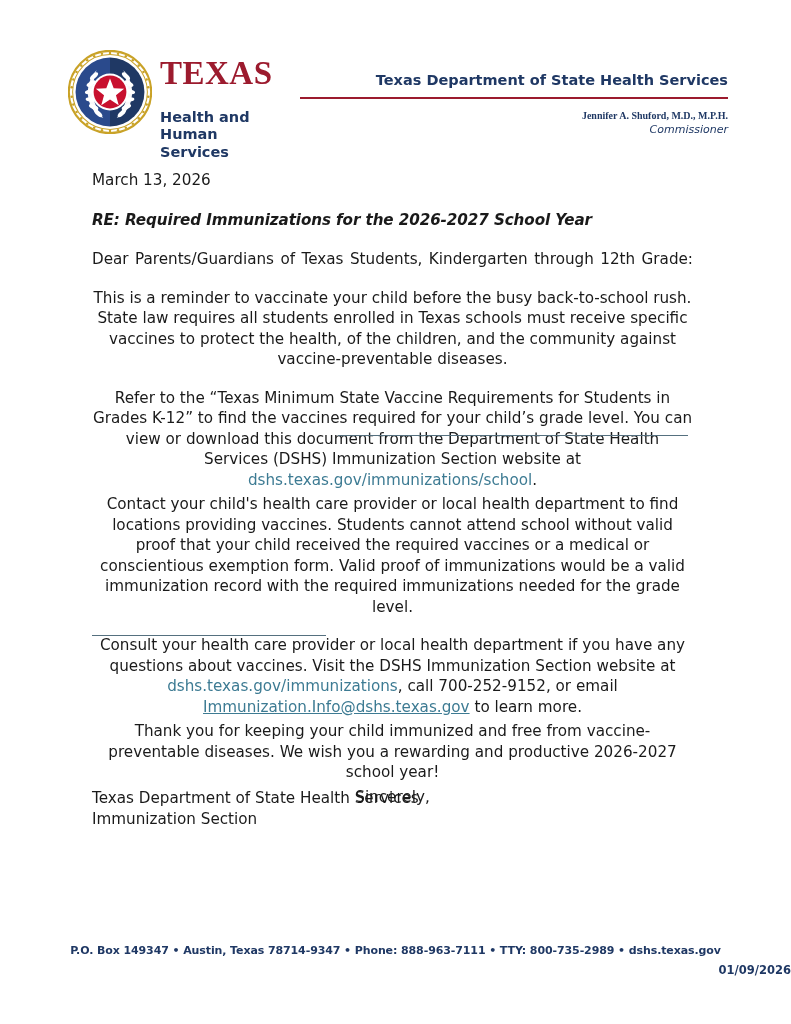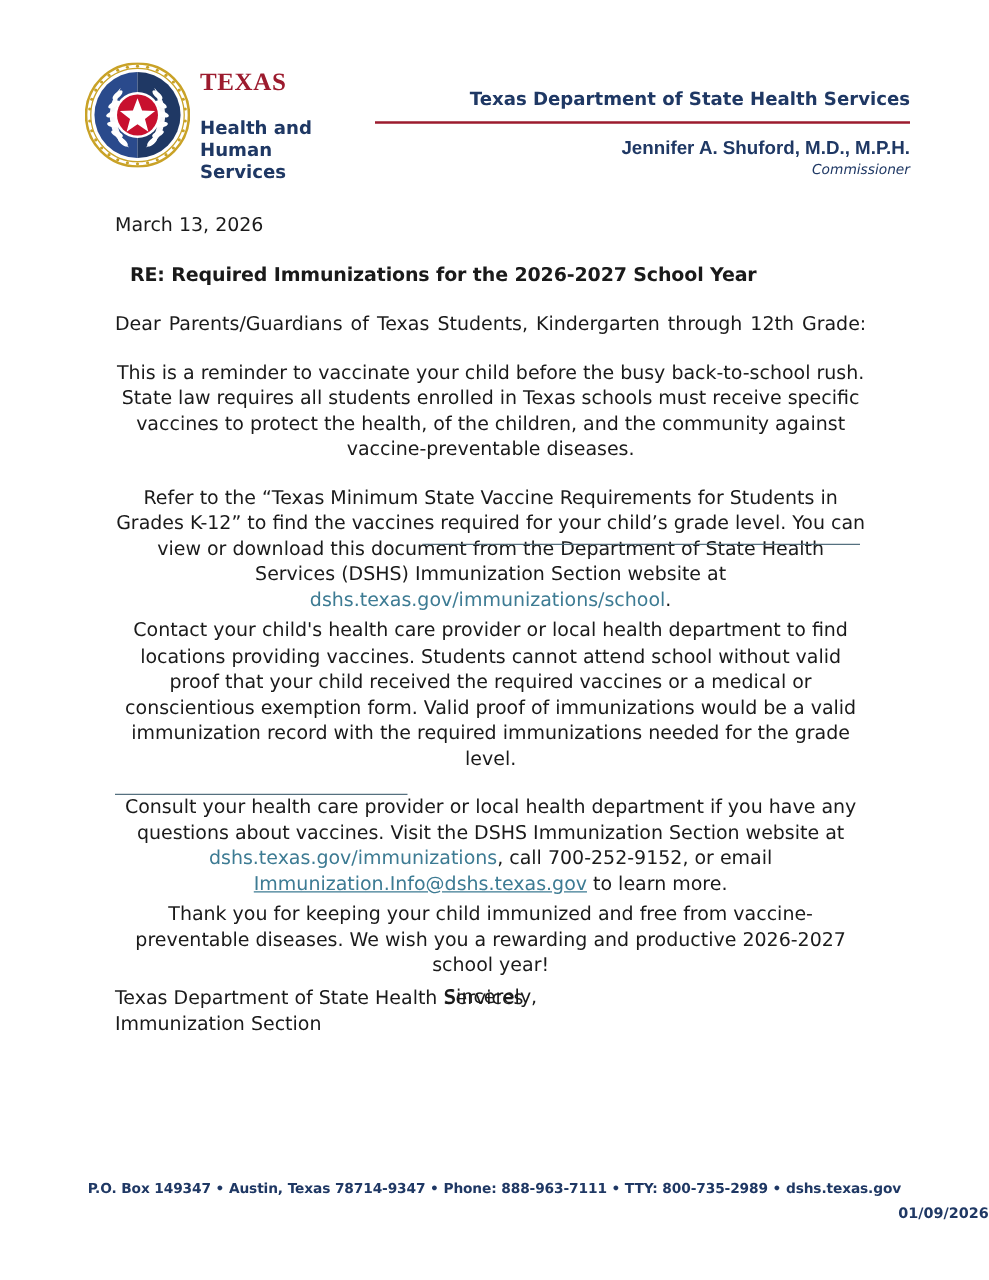--- a/index.html
+++ b/index.html
@@ -33,21 +33,21 @@
   }
 
   #wordmark {
     position: absolute;
     left: 160px;
     top: 56px;
     width: 150px;
   }
   #wordmark .tx {
     font-family: "Liberation Serif", serif;
-    font-size: 20px;
+    font-size: 33px;
     font-weight: 700;
     color: #9c1b2e;
     letter-spacing: 0.5px;
     line-height: 1.05;
   }
   #wordmark .hhs {
     font-family: "DejaVu Sans", sans-serif;
     font-size: 14.5px;
     font-weight: 700;
     color: #1f3864;
@@ -76,22 +76,22 @@
     white-space: nowrap;
   }
   #commissioner {
     position: absolute;
     right: 63px;
     top: 110px;
     text-align: right;
     white-space: nowrap;
   }
   #commissioner .name {
-    font-family: Liberation Sans, sans-serif;
-    font-size: 15px;
+    font-family: Liberation Serif, serif;
+    font-size: 10px;
     font-weight: 700;
     color: #1f3864;
     line-height: 1.25;
   }
   #commissioner .title {
     font-family: "DejaVu Sans", sans-serif;
     font-size: 11px;
     font-style: italic;
     color: #1f3864;
     line-height: 1.25;
@@ -106,22 +106,23 @@
     font-size: 15.2px;
     line-height: 20.5px;
     color: #1a1a1a;
   }
   #letter-body .date {
     text-align: left;
     margin: 0 0 19px 0;
   }
   #letter-body .subject {
     font-weight: 700;
-    margin: 0 0 19px 12px;
+    margin: 0 0 19px 0;
     letter-spacing: -0.1px;
+    font-style: italic;
   }
   #letter-body .salutation {
     margin: 0 0 18px 0;
     text-align: justify;
     text-align-last: justify;
   }
   #letter-body p.para {
     margin: 0 0 4px 0;
     text-align: center;
   }

